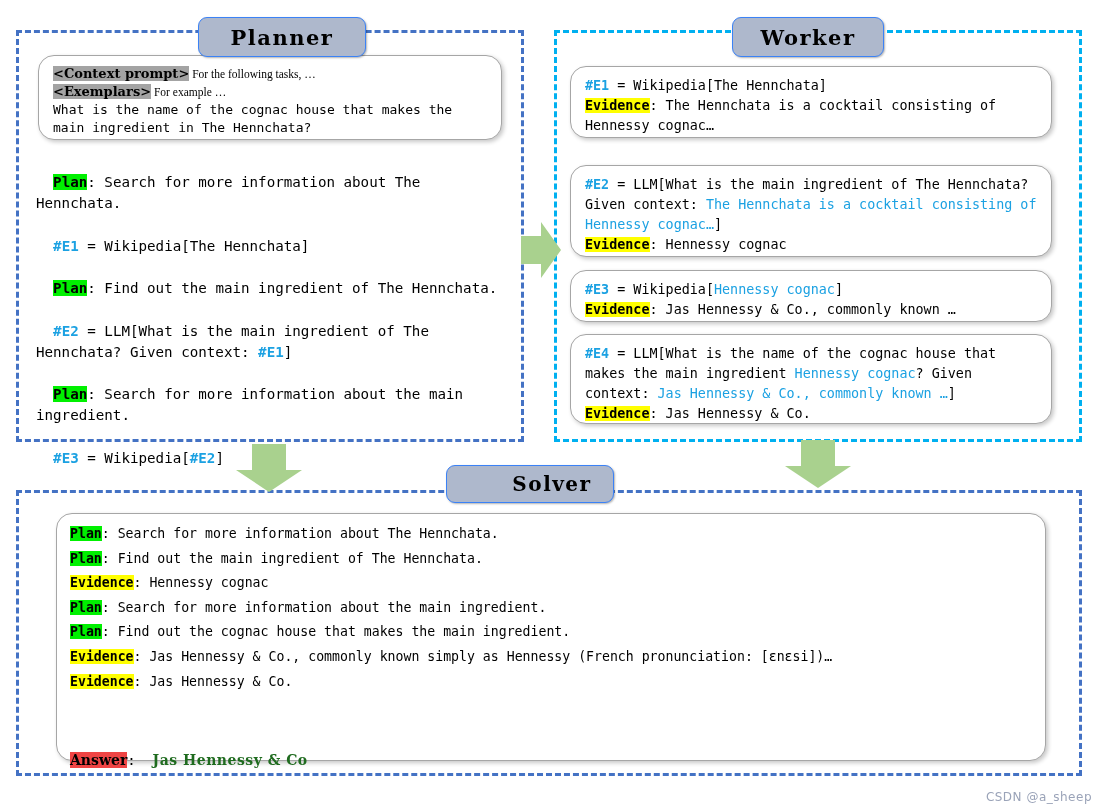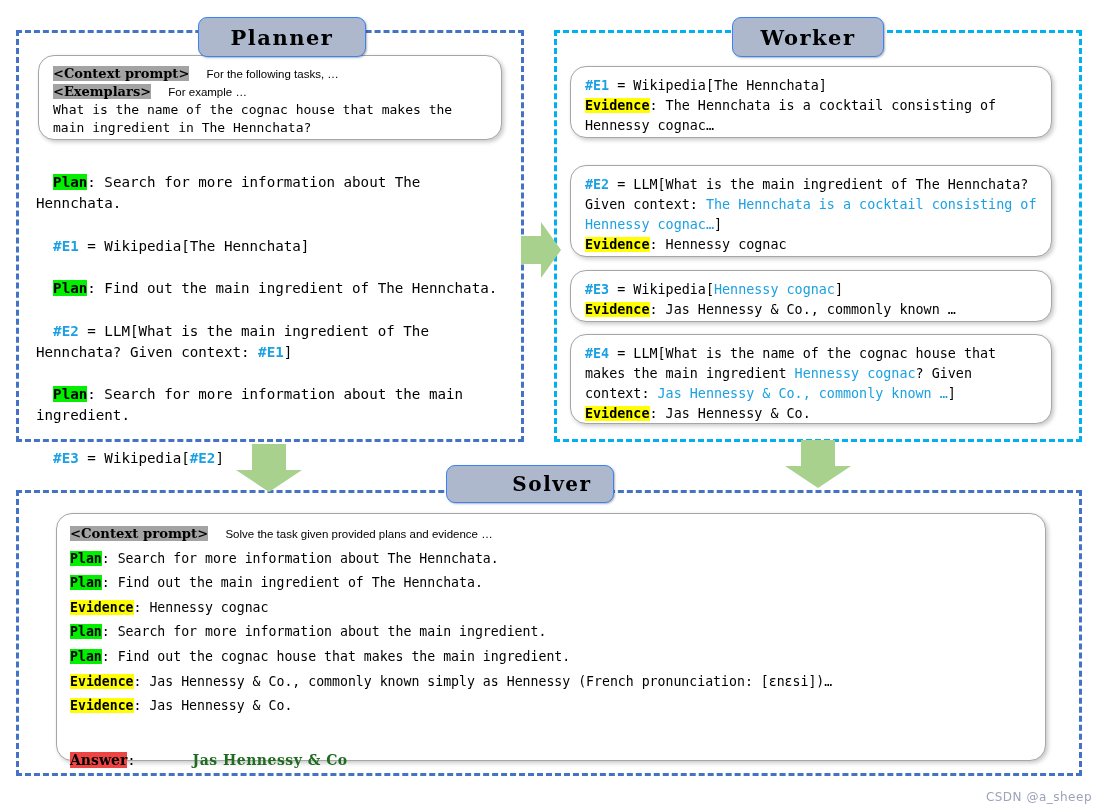--- a/index.html
+++ b/index.html
@@ -88,27 +88,25 @@
   }
   .sub {
     color: #1BA1E2;
     font-weight: 400;
   }
   .ans-val {
     color: #1F6B1F;
     font-weight: 700;
     font-family: "DejaVu Serif", serif;
     letter-spacing: 0.5px;
-    margin-left: 40px;
   }
   .serif-sm {
-    font-family: Liberation Sans, sans-serif;
+    font-family: Liberation Serif, serif;
     font-size: 11.5px;
     color: #000;
-    padding-left: 14px;
   }
 
   
   #planner-panel { left: 16px;  top: 30px;  width: 508px; height: 412px; }
   #planner-badge { left: 198px; top: 17px;  width: 168px; height: 40px; font-size: 21px; }
   #planner-card  { left: 38px;  top: 55px;  width: 464px; height: 85px; }
   #planner-card .mono { font-size: 13px; line-height: 18px; }
   #planner-body {
     position: absolute;
     left: 36px; top: 151px; width: 478px;
@@ -211,21 +209,20 @@
 
 <svg class="arrow-down" style="left:785px; top:440px; width:66px; height:48px;" viewBox="0 0 66 48">
   <polygon points="16,0 50,0 50,26 66,26 33,48 0,26 16,26" fill="#A9D18E"></polygon>
 </svg>
 
 <div class="panel blue" id="solver-panel"></div>
 <div class="badge" id="solver-badge">Solver</div>
 <div class="card" id="solver-card"></div>
 
 <div id="solver-body">
-  <div class="line"><span class="hl-ctx">&lt;Context prompt&gt;</span><span class="serif-sm"> Solve the task given provided plans and evidence …</span></div>
   <div class="line"><span class="hl-plan">Plan</span><span>: Search for more information about The Hennchata.</span></div>
   <div class="line"><span class="hl-plan">Plan</span><span>: Find out the main ingredient of The Hennchata.</span></div>
   <div class="line"><span class="hl-evidence">Evidence</span><span>: Hennessy cognac</span></div>
   <div class="line"><span class="hl-plan">Plan</span><span>: Search for more information about the main ingredient.</span></div>
   <div class="line"><span class="hl-plan">Plan</span><span>: Find out the cognac house that makes the main ingredient.</span></div>
   <div class="line"><span class="hl-evidence">Evidence</span><span>: Jas Hennessy &amp; Co., commonly known simply as Hennessy (French pronunciation: [ɛnɛsi])…</span></div>
   <div class="line"><span class="hl-evidence">Evidence</span><span>: Jas Hennessy &amp; Co.</span></div>
 </div>
 
 <div id="answer-line"><span class="hl-answer">Answer</span><span class="mono">:  </span><span class="ans-val">Jas Hennessy &amp; Co</span></div>

